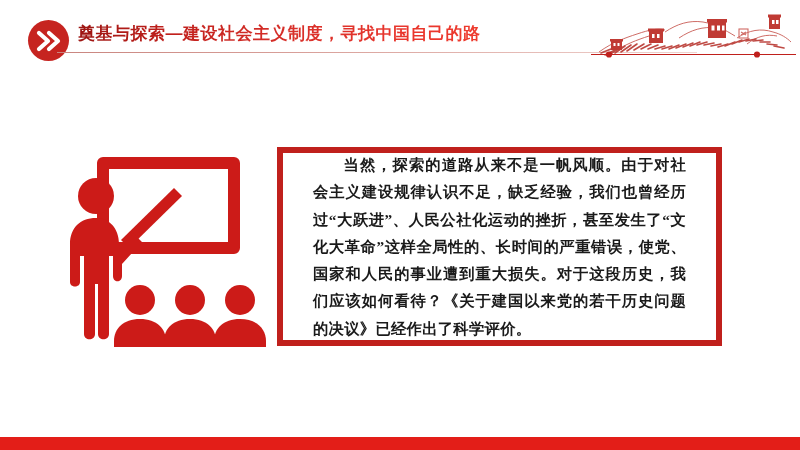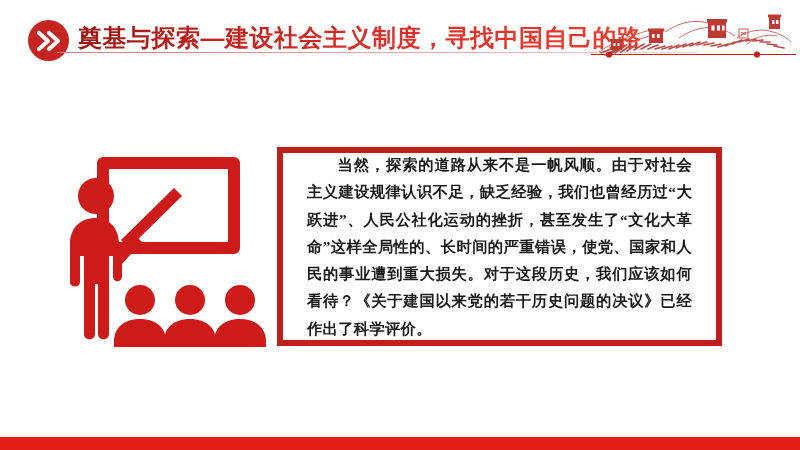--- a/index.html
+++ b/index.html
@@ -35,21 +35,21 @@
     display: flex;
     align-items: center;
     justify-content: center;
   }
   #chevron-badge svg { display: block; }
 
   #header-title {
     position: absolute;
     left: 78px;
     top: 22px;
-    font-size: 24px;
+    font-size: 17px;
     font-weight: bold;
     letter-spacing: 0.5px;
     white-space: nowrap;
     font-family: "Liberation Sans", "DejaVu Sans", sans-serif;
     background: linear-gradient(90deg, #9c1512 0%, #c0201c 22%, #d9302a 55%, #e8352c 80%, #ee3b2e 100%);
     -webkit-background-clip: text;
     background-clip: text;
     color: transparent;
     -webkit-text-fill-color: transparent;
   }
@@ -85,21 +85,21 @@
 
   #quote-box {
     position: absolute;
     left: 277px;
     top: 147px;
     width: 445px;
     height: 199px;
     box-sizing: border-box;
     border: 6px solid #c0201c;
     background: #ffffff;
-    padding: 11px;
+    padding: 17px;
   }
   #quote-inner {
     width: 100%;
     height: 100%;
     box-sizing: border-box;
     background: #ffffff;
     display: flex;
     align-items: center;
   }
   #quote-text {

